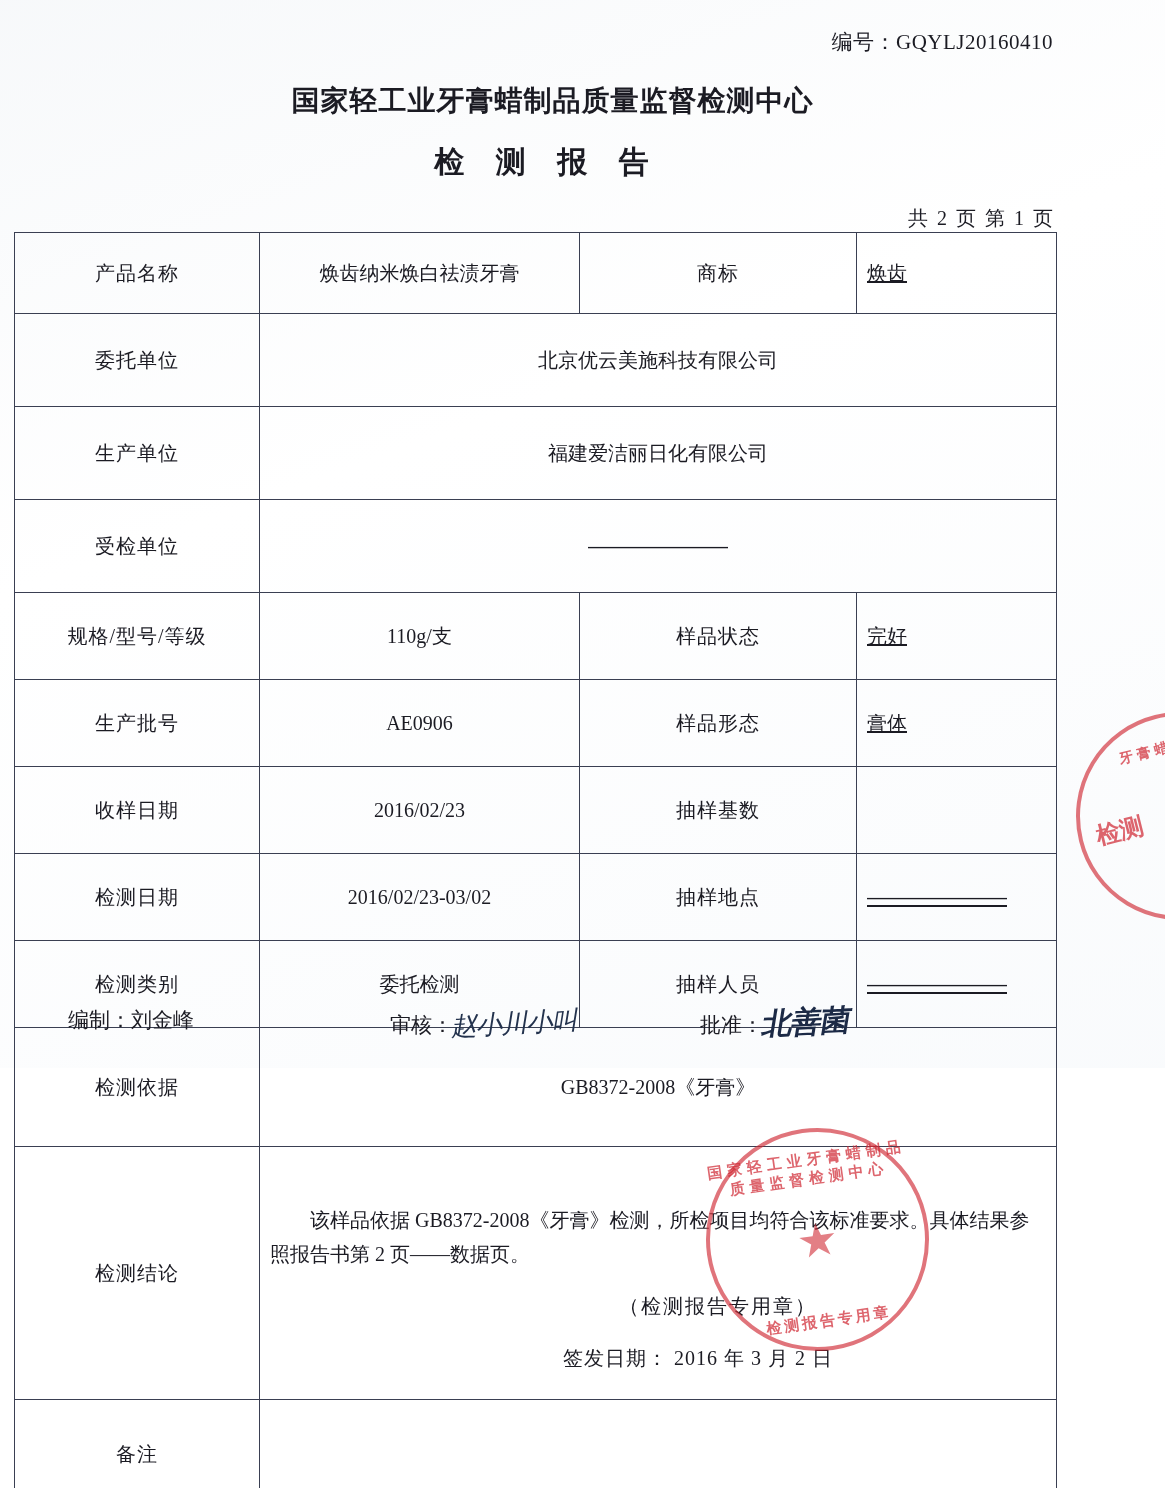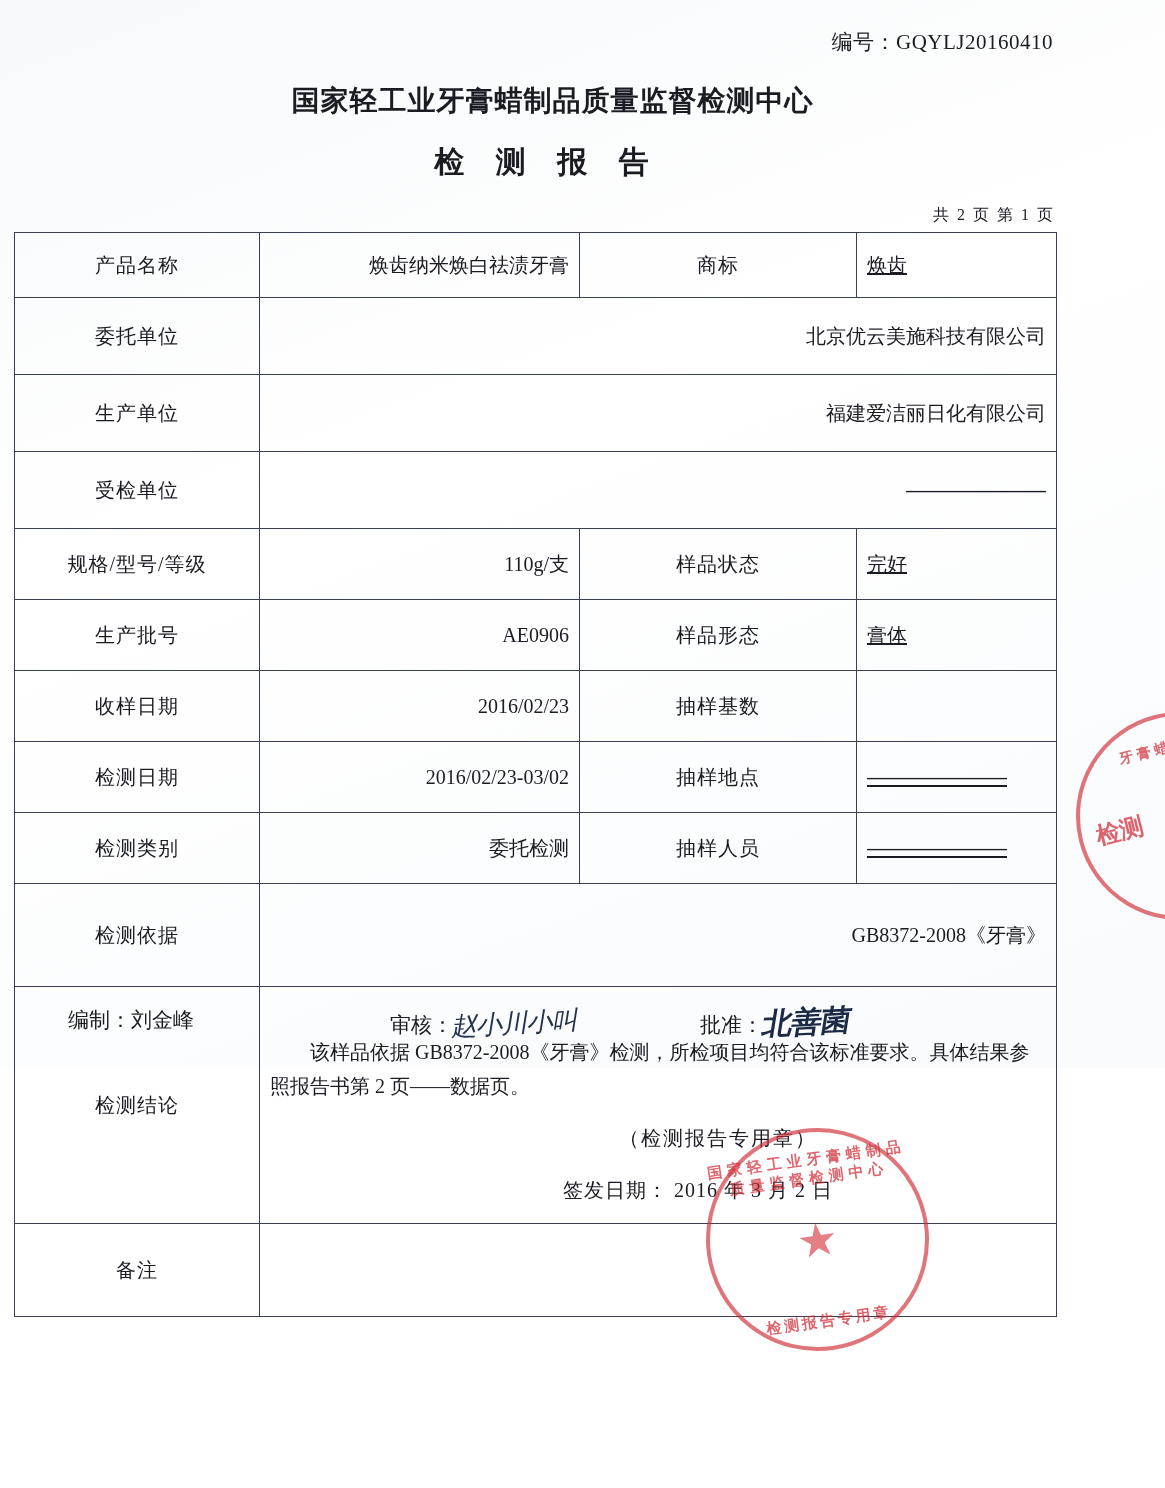--- a/index.html
+++ b/index.html
@@ -51,48 +51,48 @@
     text-align: center;
     font-size: 30px;
     font-weight: bold;
     letter-spacing: 12px;
     transform: translateX(-35px);
   }
   .page-count {
     position: absolute;
     top: 205px;
     right: 110px;
-    font-size: 16px;
+    font-size: 20px;
     letter-spacing: 2px;
     white-space: nowrap;
   }
 
   
   table.report {
     position: absolute;
     top: 232px;
     left: 14px;
     width: 1042px;
     border-collapse: collapse;
     table-layout: fixed;
   }
   table.report td {
     border: 1px solid #3a3f52;
     font-size: 20px;
-    padding: 8px 10px;
+    padding: 16px 10px;
     vertical-align: middle;
     line-height: 1.7;
   }
   .lbl {
     width: 245px;
     text-align: center;
     letter-spacing: 1px;
   }
   .c {
-    text-align: right;
+    text-align: center;
   }
   .mid-lbl {
     width: 232px;
     text-align: center;
     letter-spacing: 1px;
   }
   .right-val {
     width: 200px;
     text-align: left;
     text-decoration: underline;

